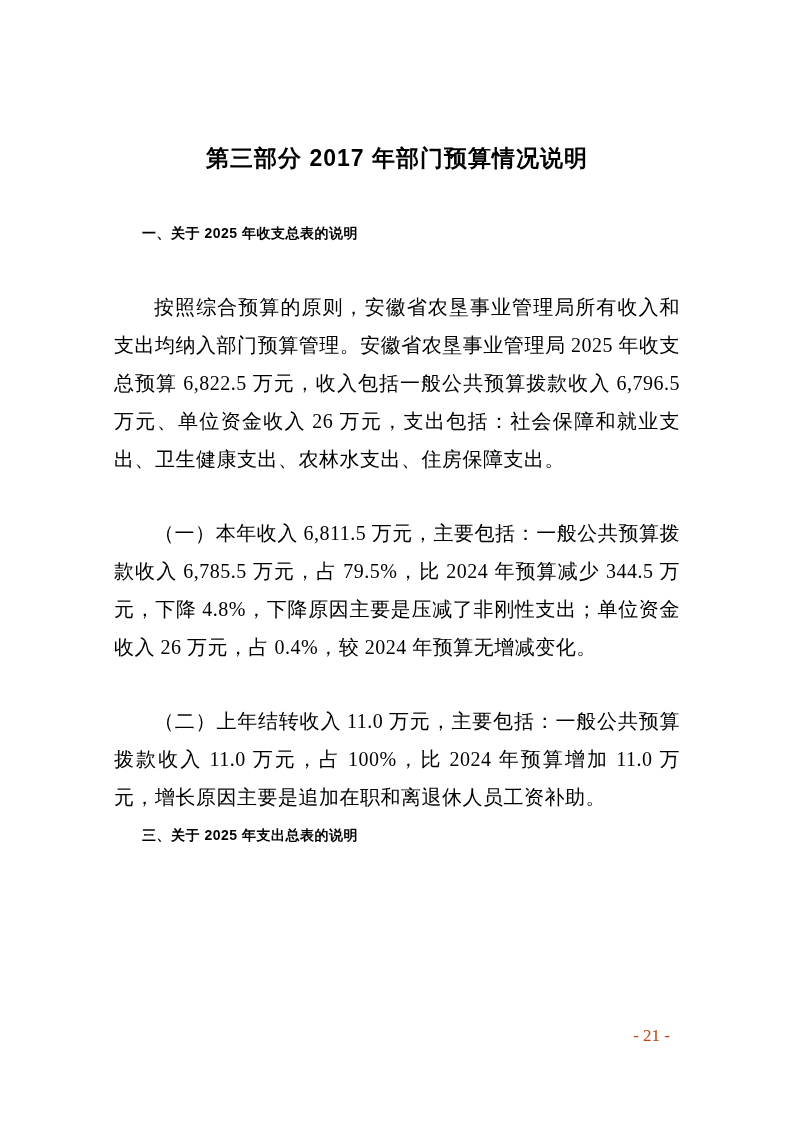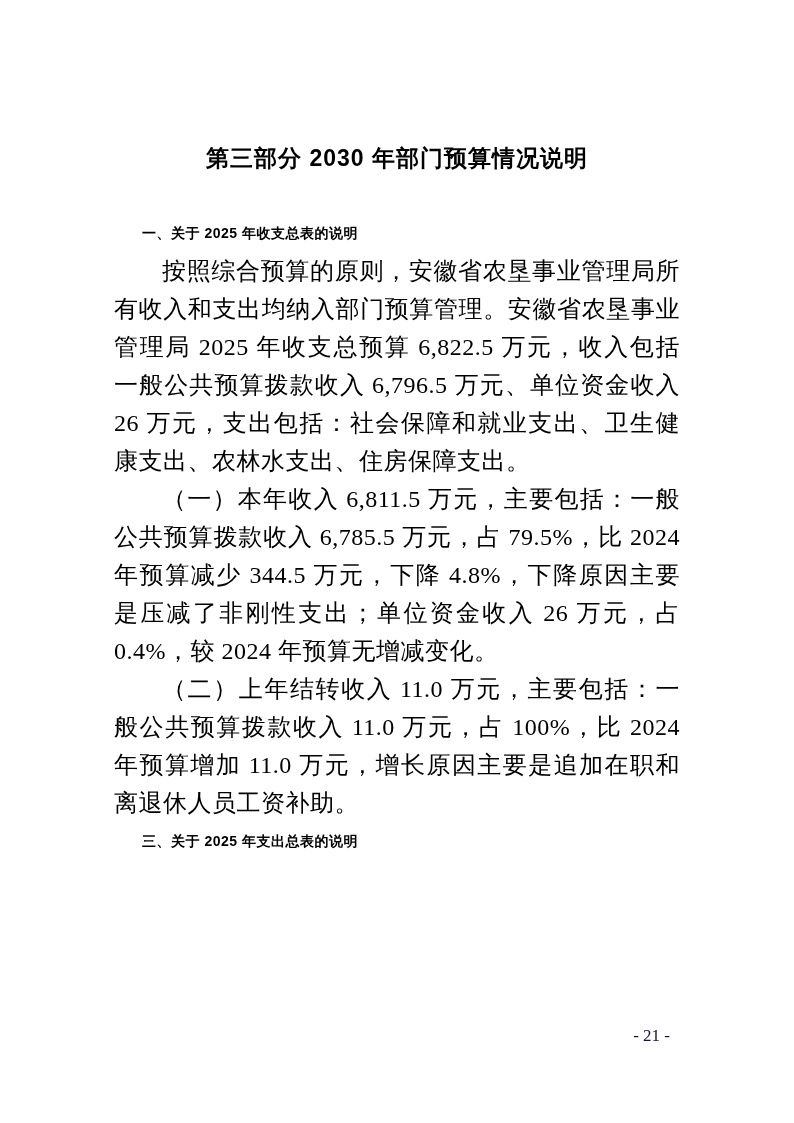--- a/index.html
+++ b/index.html
@@ -36,43 +36,44 @@
   }
   .block.heading {
     font-family: "Liberation Sans", "DejaVu Sans", sans-serif;
     font-size: 14px;
     font-weight: 700;
     line-height: 38px;
     text-indent: 2em;
     letter-spacing: 0.5px;
   }
   .block.paragraph {
-    font-size: 24px;
+    font-size: 20px;
     line-height: 38px;
     text-indent: 2em;
     text-align: justify;
     text-justify: inter-ideograph;
     letter-spacing: 0.5px;
+    margin-top: 36px;
   }
   .page-footer {
     position: absolute;
     top: 1026px;
     right: 124px;
     font-size: 17px;
     line-height: 20px;
-    color: #0f172a;
+    color: #c2410c;
   }
 </style>
 </head>
 <body>
 
 <div class="page">
   <div class="content">
 
-    <h1 class="doc-title">第三部分 2030 年部门预算情况说明</h1>
+    <h1 class="doc-title">第三部分 2017 年部门预算情况说明</h1>
 
     <div class="block heading">一、关于 2025 年收支总表的说明</div>
 
     <div class="block paragraph">按照综合预算的原则，安徽省农垦事业管理局所有收入和支出均纳入部门预算管理。安徽省农垦事业管理局 2025 年收支总预算 6,822.5 万元，收入包括一般公共预算拨款收入 6,796.5 万元、单位资金收入 26 万元，支出包括：社会保障和就业支出、卫生健康支出、农林水支出、住房保障支出。</div>
 
 
 
     <div class="block paragraph">（一）本年收入 6,811.5 万元，主要包括：一般公共预算拨款收入 6,785.5 万元，占 79.5%，比 2024 年预算减少 344.5 万元，下降 4.8%，下降原因主要是压减了非刚性支出；单位资金收入 26 万元，占 0.4%，较 2024 年预算无增减变化。</div>
 
     <div class="block paragraph">（二）上年结转收入 11.0 万元，主要包括：一般公共预算拨款收入 11.0 万元，占 100%，比 2024 年预算增加 11.0 万元，增长原因主要是追加在职和离退休人员工资补助。</div>

